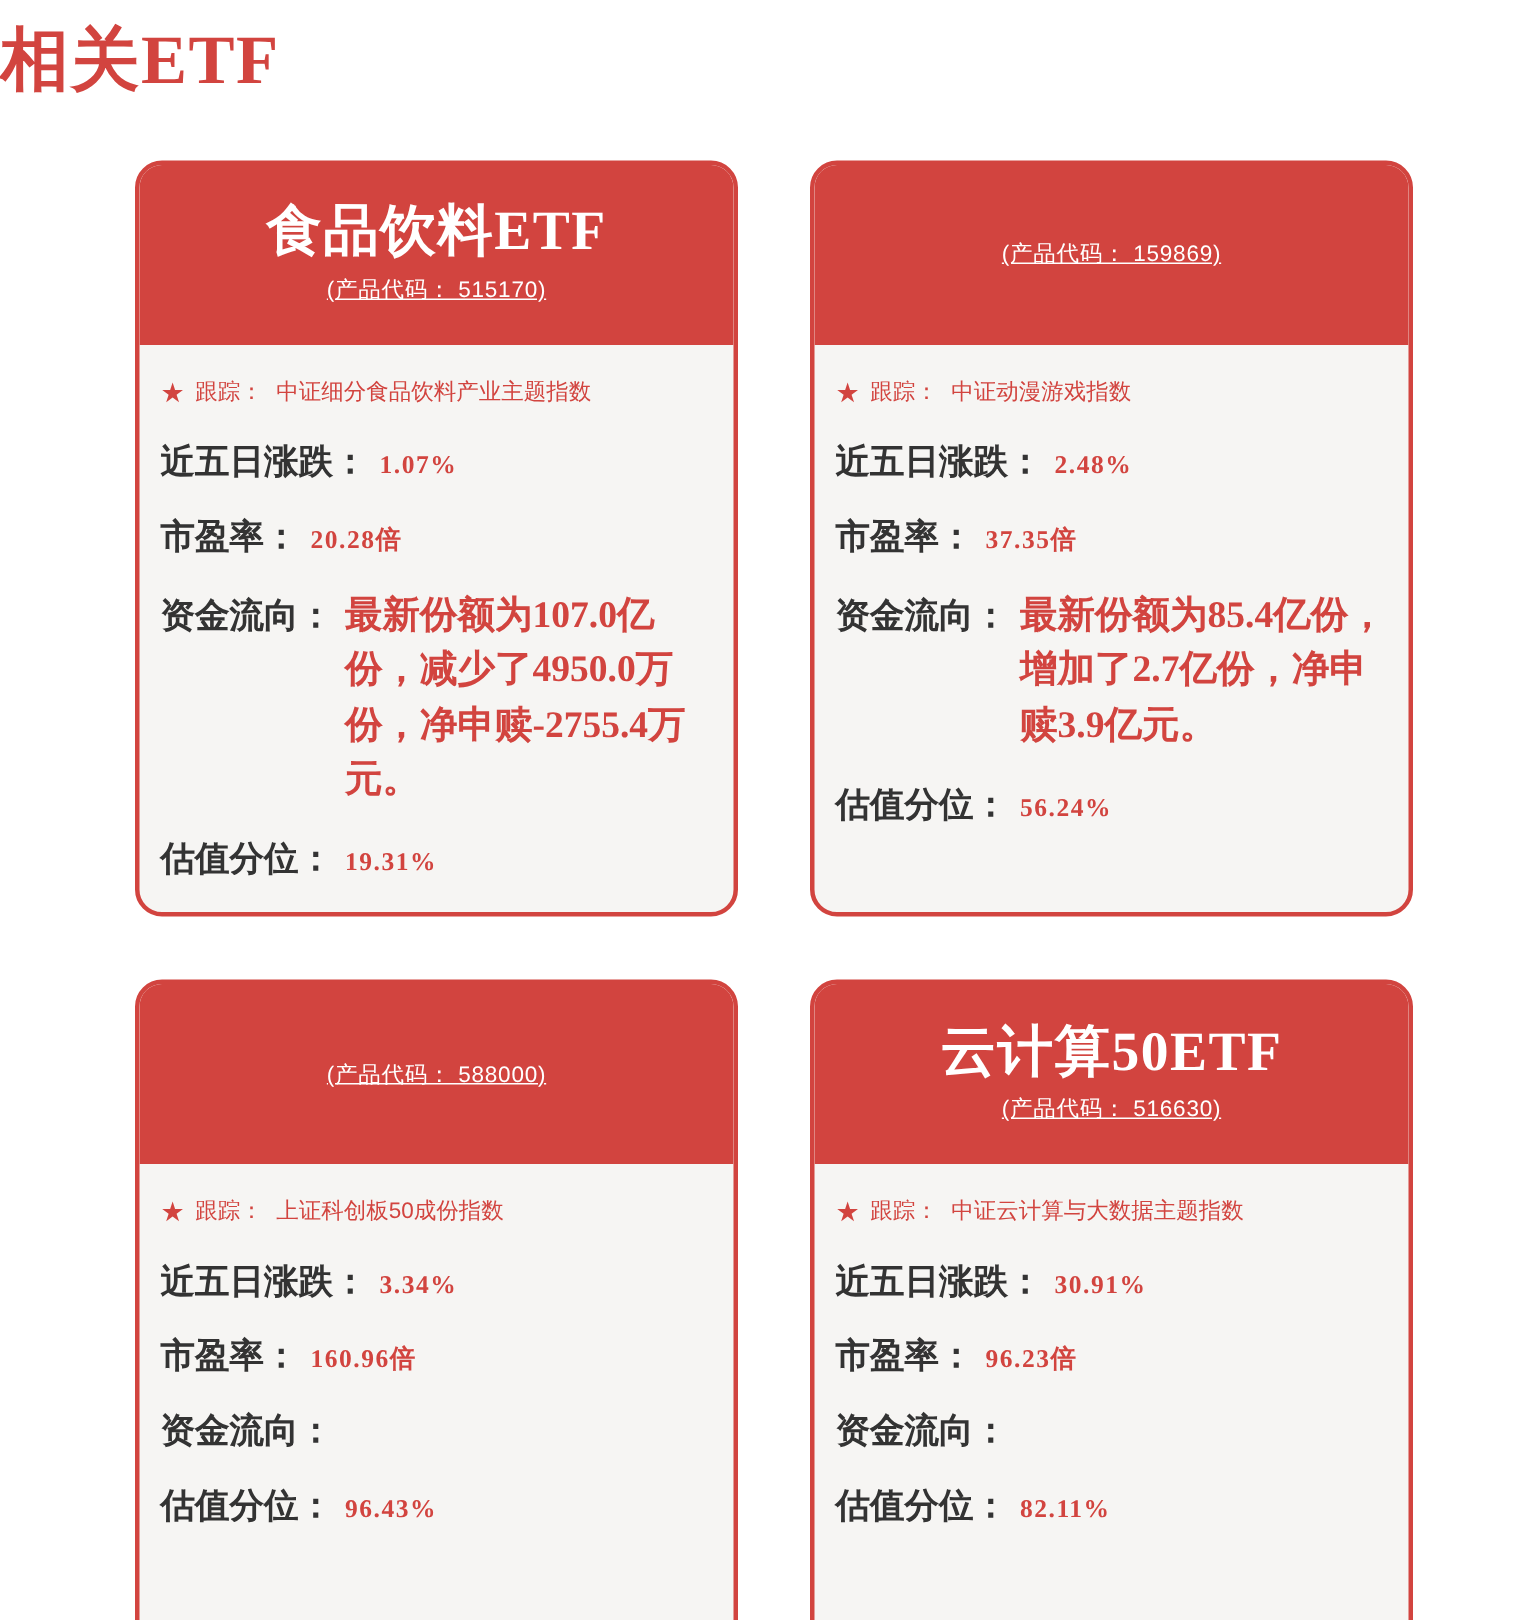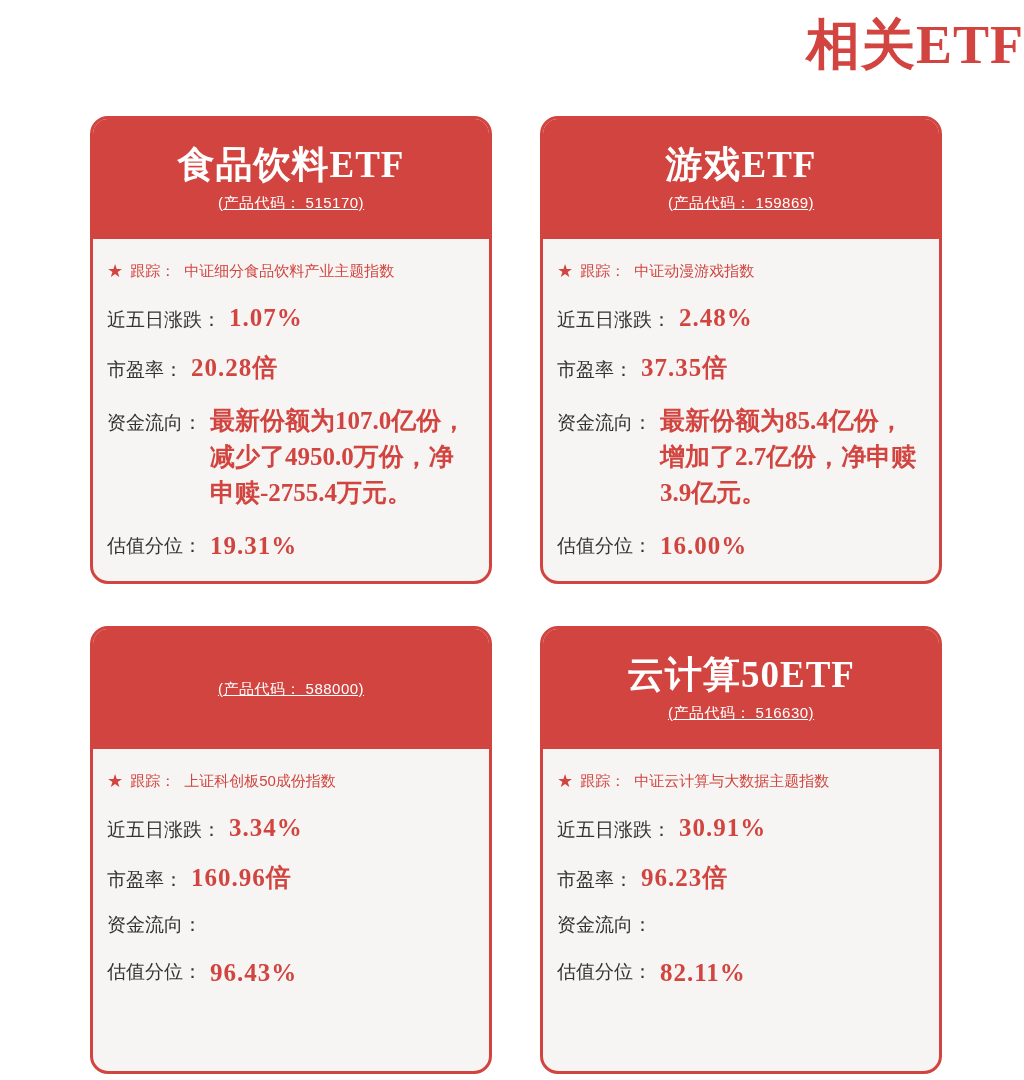--- a/index.html
+++ b/index.html
@@ -11,25 +11,25 @@
   html,body{ margin:0; padding:0; }
   body{
     width:1024px;
     min-height:1080px;
     background:#ffffff;
     font-family:"Liberation Sans", sans-serif;
     -webkit-font-smoothing:antialiased;
   }
   .page-title{
     margin:14px 0 0 0;
-    text-align:right;
+    text-align:left;
     color:var(--accent);
     font-family:"Liberation Serif", serif;
     font-weight:bold;
-    font-size:54px;
+    font-size:46px;
     line-height:1.15;
     letter-spacing:1px;
   }
   .cards{
     display:grid;
     grid-template-columns:1fr 1fr;
     column-gap:48px;
     row-gap:42px;
     padding:40px 82px 18px 90px;
   }
@@ -80,33 +80,33 @@
     font-size:18px;
     line-height:1;
     margin-right:7px;
   }
   .track-label{ margin-right:9px; }
   .row{
     display:flex;
     align-items:baseline;
     margin-bottom:20px;
   }
-  .row:last-child{ margin-bottom:0;align-items:center; }
+  .row:last-child{ margin-bottom:0; }
   .label{
     color:var(--label);
-    font-weight:normal;
-    font-size:19px;
+    font-weight:bold;
+    font-size:23px;
     flex-shrink:0;
     line-height:1.3;
   }
   .value{
     color:var(--accent);
     font-weight:bold;
     font-family:"Liberation Serif", serif;
-    font-size:25px;
+    font-size:17px;
     margin-left:8px;
     letter-spacing:1px;
     line-height:1.2;
   }
   .flow-value{
     flex:1;
     font-size:25px;
     letter-spacing:0;
     line-height:1.45;
   }
@@ -143,21 +143,20 @@
       </div>
       <div class="row">
         <span class="label">估值分位：</span>
         <span class="value">19.31%</span>
       </div>
     </div>
   </section>
 
   <section class="card">
     <header class="card-header">
-      <div class="etf-name">游戏ETF</div>
       <div class="etf-code">(产品代码： 159869)</div>
     </header>
     <div class="card-body">
       <div class="track-row">
         <span class="star">★</span>
         <span class="track-label">跟踪：</span>
         <span class="track-value">中证动漫游戏指数</span>
       </div>
       <div class="row">
         <span class="label">近五日涨跌：</span>
@@ -166,21 +165,21 @@
       <div class="row">
         <span class="label">市盈率：</span>
         <span class="value">37.35倍</span>
       </div>
       <div class="row">
         <span class="label">资金流向：</span>
         <span class="value flow-value">最新份额为85.4亿份，增加了2.7亿份，净申赎3.9亿元。</span>
       </div>
       <div class="row">
         <span class="label">估值分位：</span>
-        <span class="value">16.00%</span>
+        <span class="value">56.24%</span>
       </div>
     </div>
   </section>
 
   <section class="card">
     <header class="card-header">
       <div class="etf-code">(产品代码： 588000)</div>
     </header>
     <div class="card-body">
       <div class="track-row">

